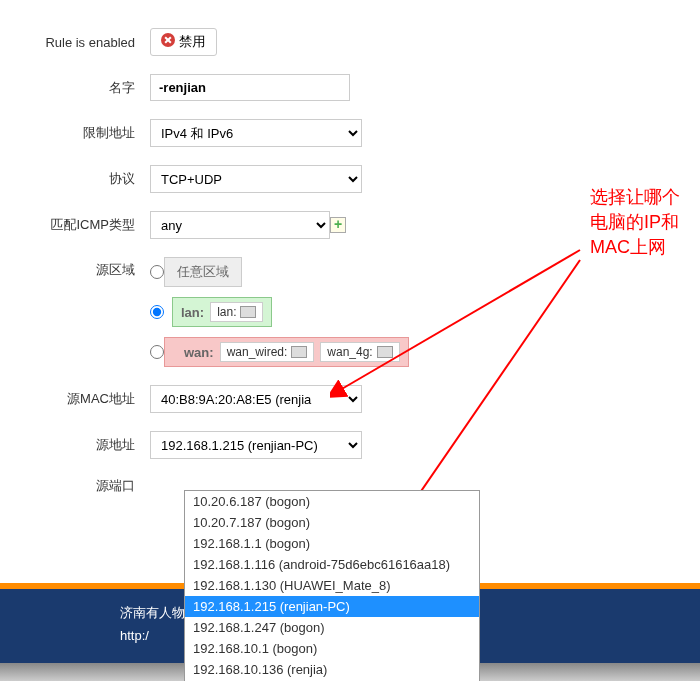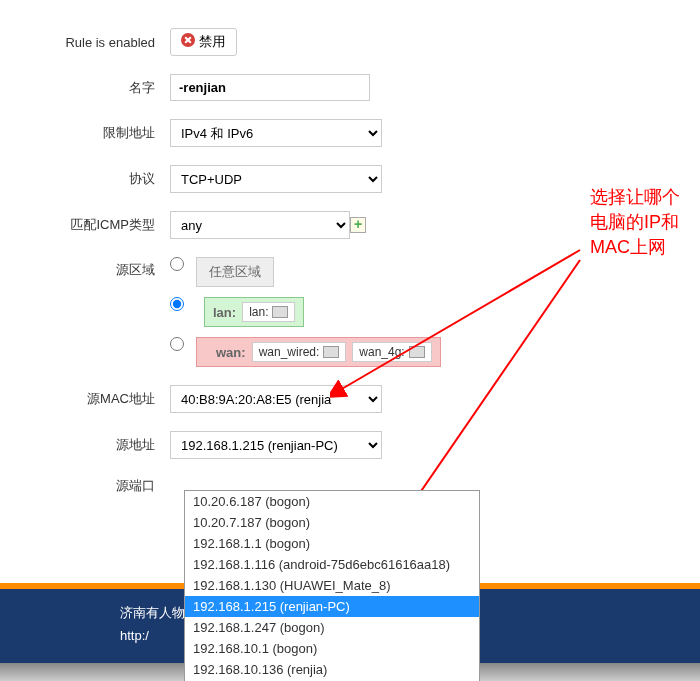--- a/index.html
+++ b/index.html
@@ -1,32 +1,32 @@
 <!DOCTYPE html>
 <html><head>
   <meta charset="utf-8">
   <style>
     * { box-sizing: border-box; margin: 0; padding: 0; }
     body { font-family: Arial, sans-serif; font-size: 13px; color: #333; width: 700px; height: 681px; position: relative; background: #fff; overflow: hidden; }
-    .form-row { display: flex; align-items: center; margin-bottom: 18px; padding-left: 20px; }
+    .form-row { display: flex; align-items: center; margin-bottom: 18px; }
     .form-label { width: 150px; text-align: right; padding-right: 15px; color: #333; }
     .form-control { flex: 0 0 auto; }
     .btn-disable { background: #fff; border: 1px solid #ccc; border-radius: 3px; padding: 4px 10px; cursor: pointer; display: inline-flex; align-items: flex-start; gap: 4px; }
     .btn-disable .x-icon { display: inline-block; width: 14px; height: 14px; background: #d43f3a; border-radius: 50%; position: relative; }
     .btn-disable .x-icon::before, .btn-disable .x-icon::after { content: ''; position: absolute; width: 8px; height: 2px; background: #fff; top: 6px; left: 3px; }
     .btn-disable .x-icon::before { transform: rotate(45deg); }
     .btn-disable .x-icon::after { transform: rotate(-45deg); }
     .text-input { width: 200px; padding: 5px 8px; border: 1px solid #ccc; font-size: 13px; font-weight: bold; }
     .select { width: 200px; padding: 4px 6px; border: 1px solid #ccc; font-size: 13px; background: #fff; height: 28px; }
     .select-wide { width: 212px; }
     .icmp-row { display: flex; align-items: center; }
     .add-icon { width: 16px; height: 16px; background: #fffde7; border: 1px solid #aaa; position: relative; cursor: pointer; }
     .add-icon::before { content: '+'; color: #4caf50; font-weight: bold; position: absolute; top: -2px; left: 3px; font-size: 14px; }
     .zone-group { display: flex; flex-direction: column; gap: 10px; }
-    .zone-row { display: flex; align-items: flex-start; gap: 12px; }
+    .zone-row { display: flex; align-items: center; }
     .zone-any { background: #eee; border: 1px solid #ccc; padding: 5px 12px; color: #666; font-size: 13px; }
     .zone-lan { background: #d4f5d4; border: 1px solid #8bc98b; padding: 4px 8px; display: inline-flex; align-items: center; gap: 6px; font-size: 13px; margin-left: 8px; }
     .zone-lan .zone-name { color: #666; font-weight: bold; }
     .zone-inner { background: #fff; border: 1px solid #ccc; padding: 2px 6px; display: inline-flex; align-items: center; gap: 4px; font-size: 12px; }
     .zone-wan { background: #f8c8c8; border: 1px solid #e89898; padding: 4px 8px; display: inline-flex; align-items: center; gap: 6px; font-size: 13px; }
     .zone-wan .zone-name { color: #666; font-weight: bold; margin-left: 11px; }
     .net-icon { display: inline-block; width: 16px; height: 12px; background: #ddd; border: 1px solid #999; }
     .dropdown-open { position: absolute; left: 184px; top: 490px; width: 296px; background: #fff; border: 1px solid #999; z-index: 10; font-size: 13px; }
     .dropdown-open .opt { padding: 3px 8px; color: #333; cursor: pointer; }
     .dropdown-open .opt.selected { background: #1e90ff; color: #fff; }

